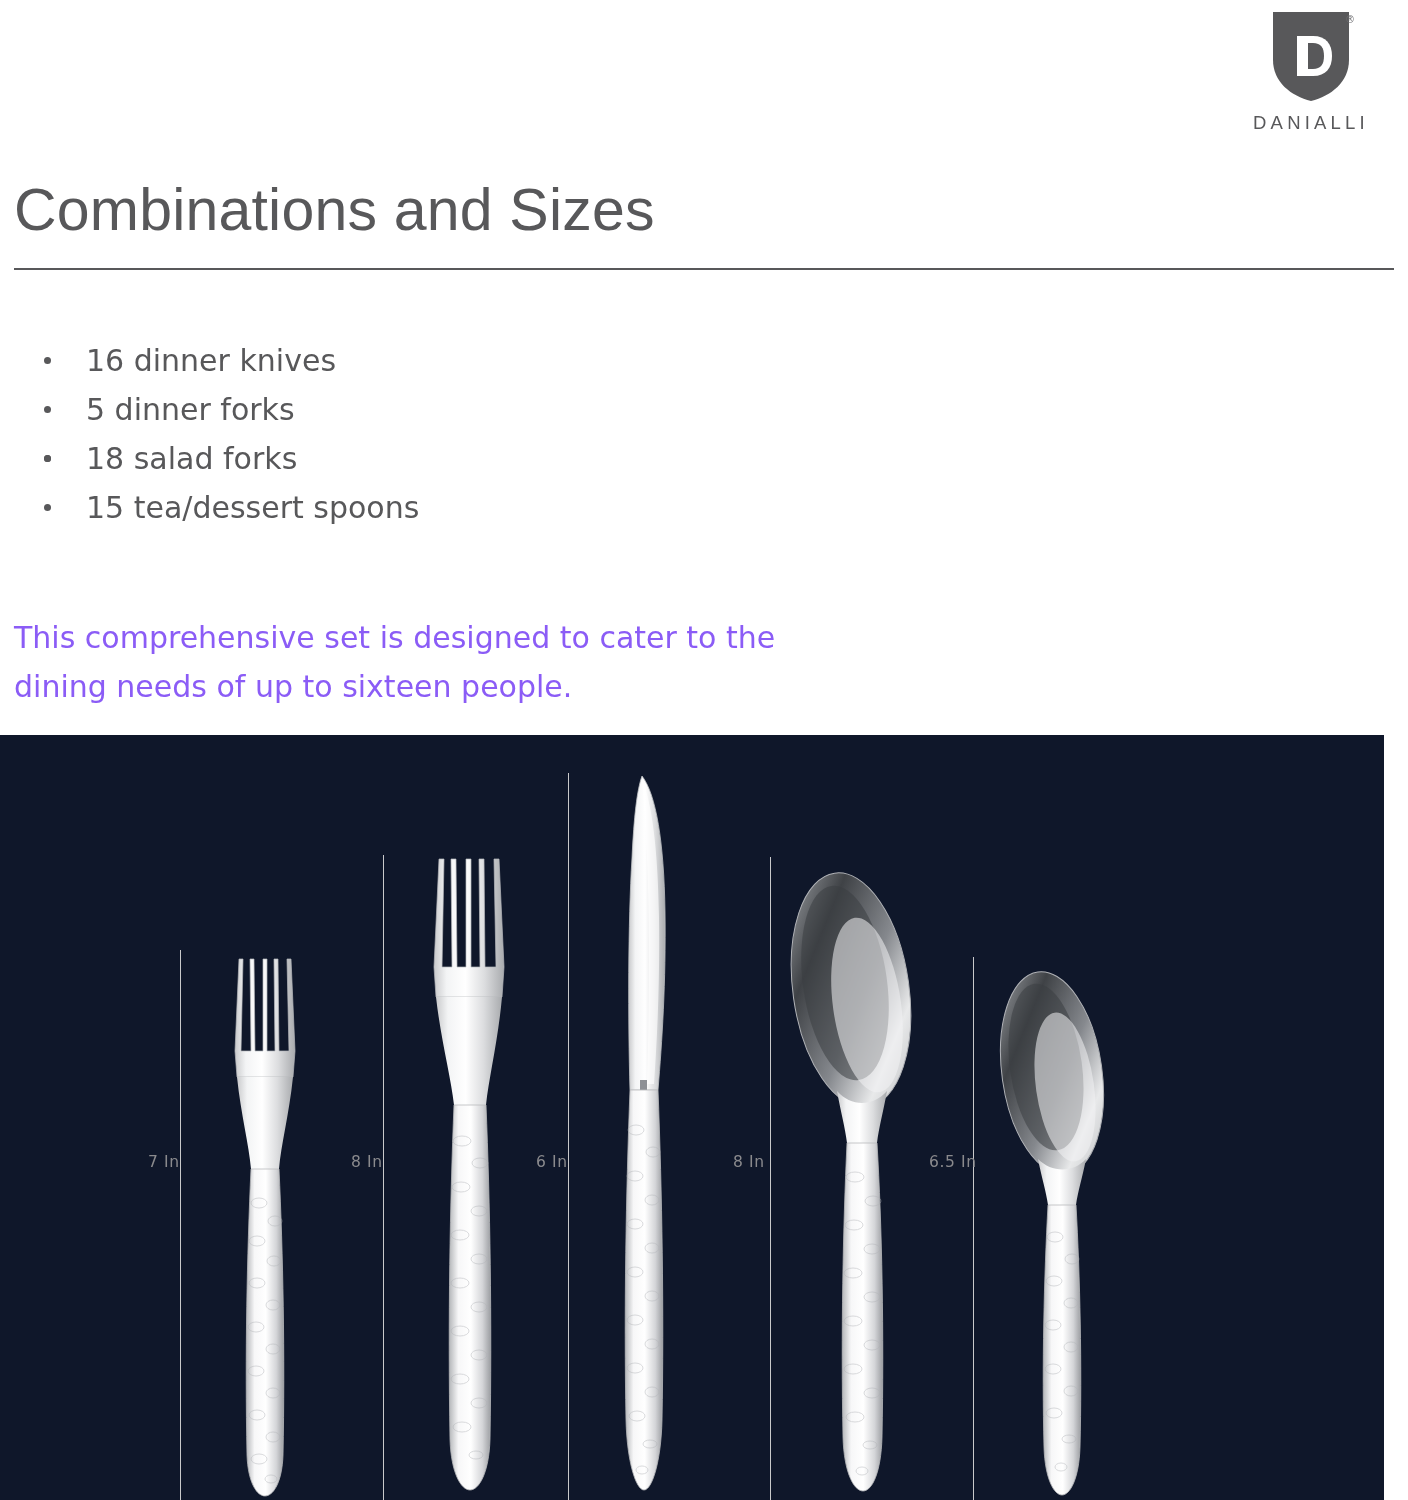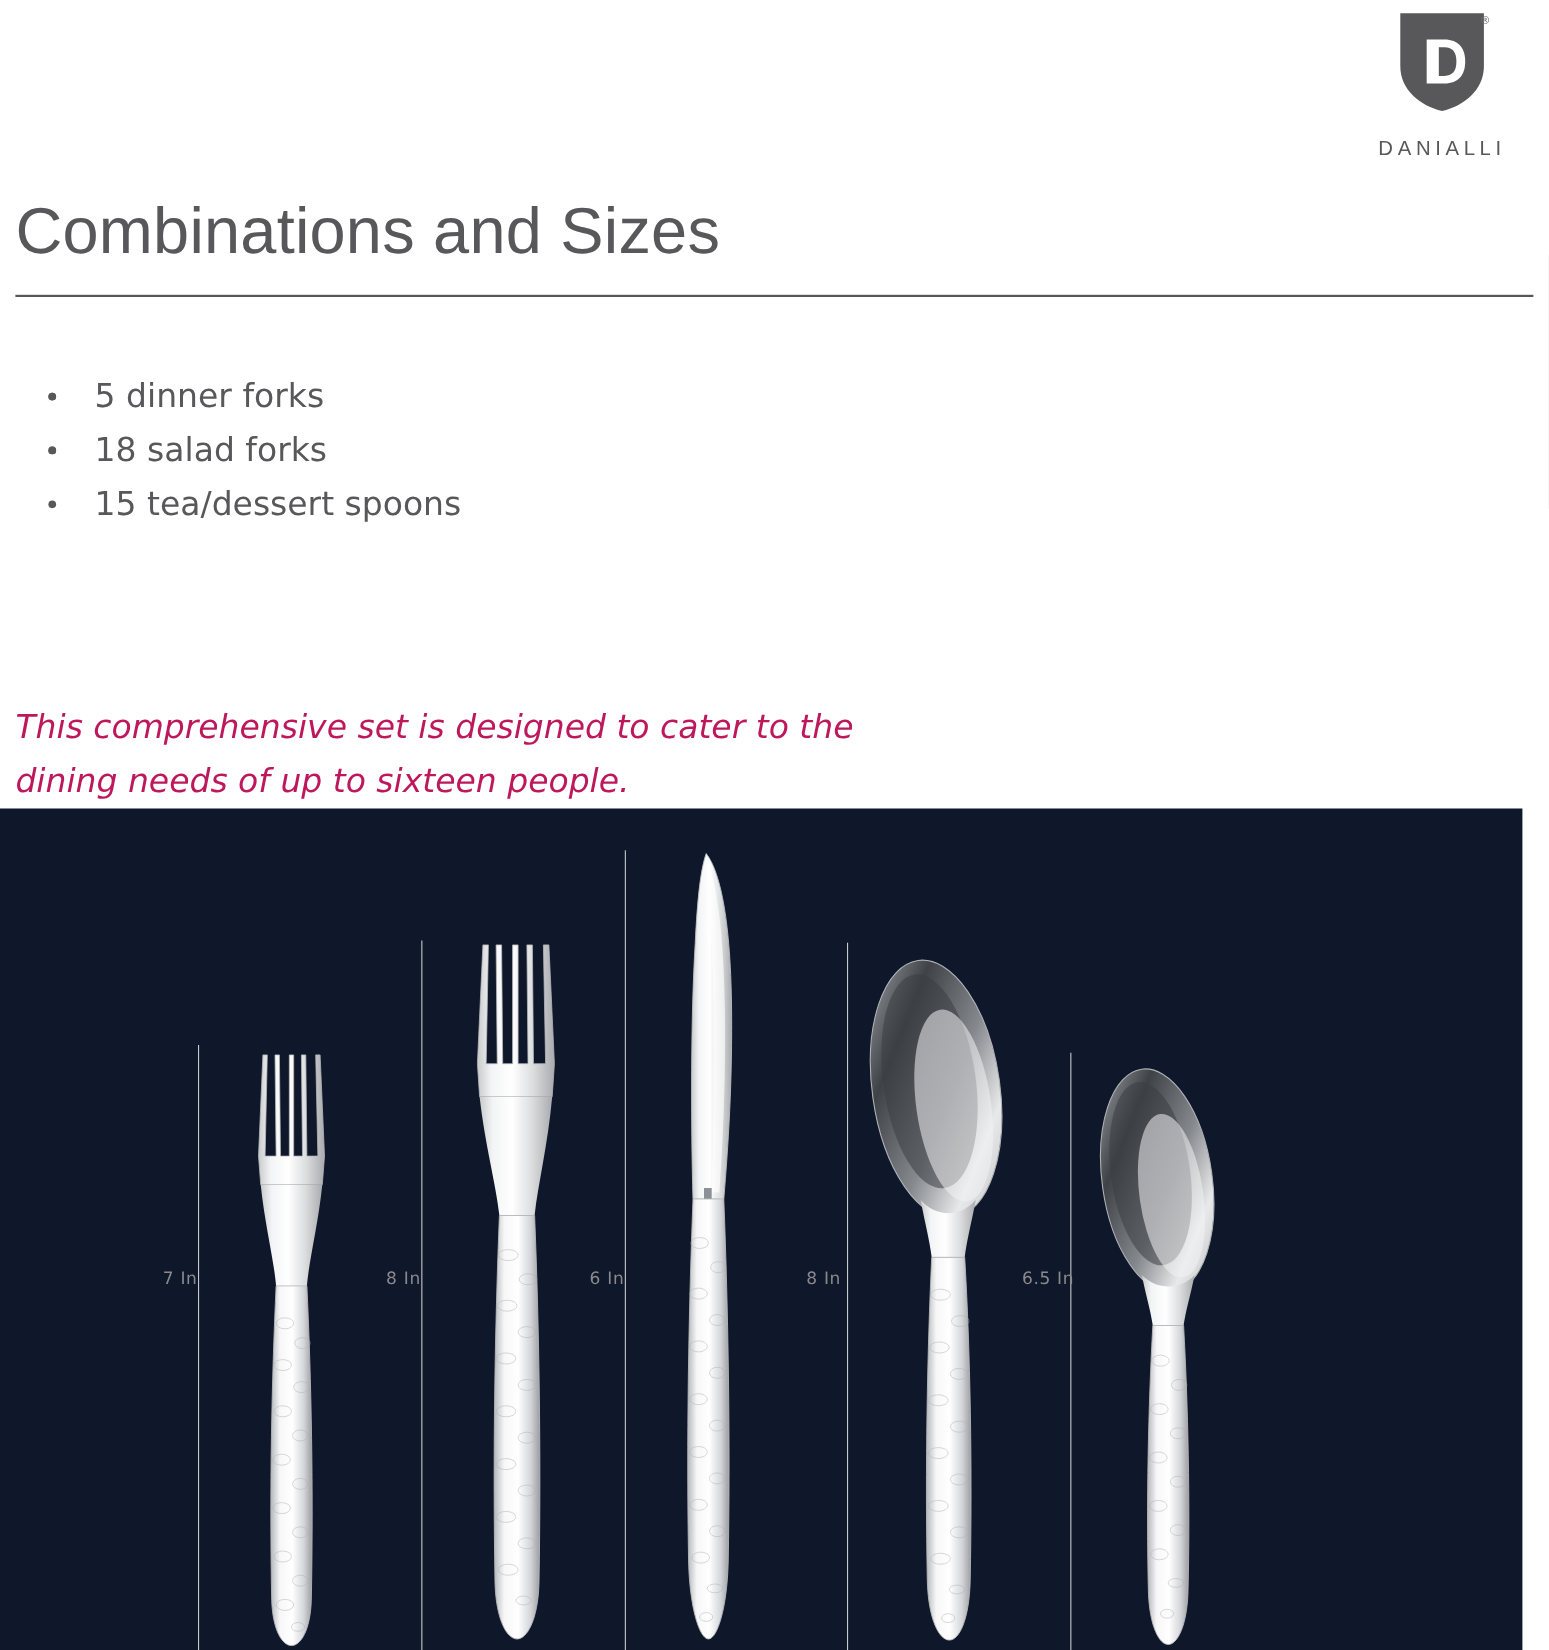--- a/index.html
+++ b/index.html
@@ -25,21 +25,21 @@
     text-align: center;
   }
   .brand-shield {
     width: 84px;
     height: 96px;
     margin: 0 auto;
     position: relative;
   }
   .brand-shield svg { display: block; }
   .brand-name {
-    margin-top: 20px;
+    margin-top: 8px;
     font-size: 18.5px;
     letter-spacing: 4.2px;
     color: #58585a;
     font-family: "Liberation Sans", sans-serif;
     font-weight: 400;
   }
   .brand-reg {
     position: absolute;
     right: -2px;
     top: 6px;
@@ -89,26 +89,25 @@
     left: 4px;
     top: 21px;
     width: 7px;
     height: 7px;
     border-radius: 50%;
     background: #58585a;
   }
   .body-paragraph {
     position: absolute;
     left: 14px;
-    top: 607px;
+    top: 583px;
     width: 860px;
     font-size: 30px;
     line-height: 49px;
-    color: #be185d;
-    font-style: italic;
+    color: #8b5cf6;
   }
 
   
   .photo {
     position: absolute;
     left: 0;
     top: 735px;
     width: 1384px;
     height: 765px;
     background: #0f172a;
@@ -146,20 +145,21 @@
   </div>
   <div class="brand-name">DANIALLI</div>
 </div>
 
 <h1 class="page-title">Combinations and Sizes</h1>
 <div class="title-rule"></div>
 
 <ul class="bullet-list">
   <li>
     <span class="dot"></span>
+    <span>16 dinner knives</span>
   </li>
   <li>
     <span class="dot"></span>
     <span>5 dinner forks</span>
   </li>
   <li>
     <span class="dot"></span>
   </li>
   <li>
     <span class="dot"></span>

